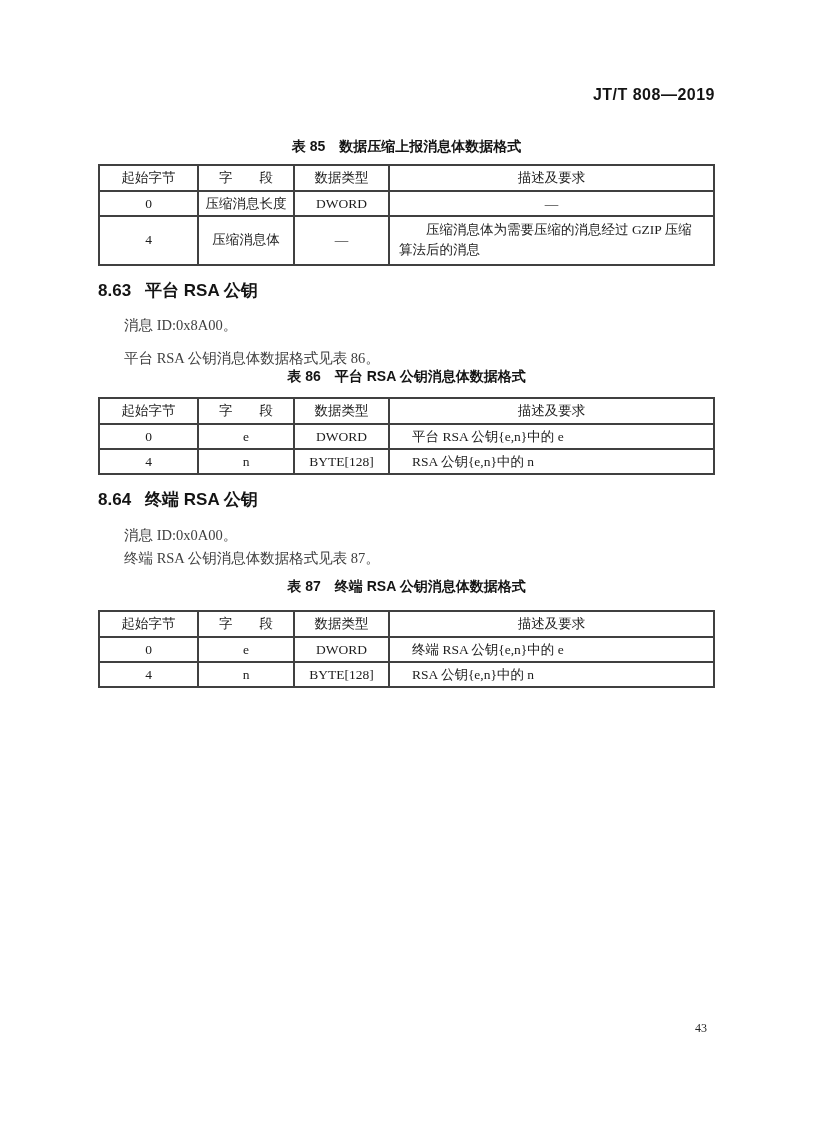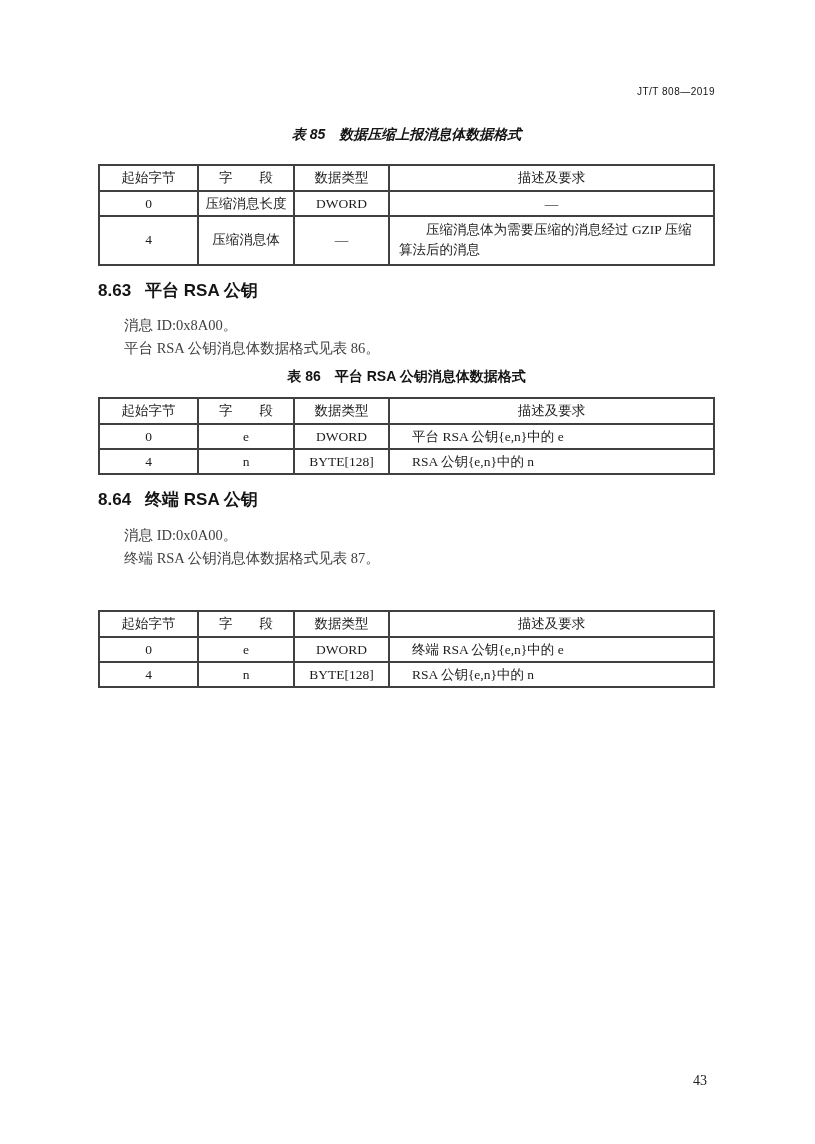--- a/index.html
+++ b/index.html
@@ -10,21 +10,21 @@
     background:#ffffff;
     font-family:"Liberation Serif","DejaVu Serif",serif;
     color:#1f1f1f;
     margin:0 auto;
     overflow:hidden;
   }
   .doc-header {
     position:absolute; top:86px; left:98px; width:617px;
     text-align:right;
     font-family:"Liberation Sans","DejaVu Sans",sans-serif;
-    font-size:10px; font-weight:400; letter-spacing:0.5px; color:#141414;
+    font-size:16px; font-weight:700; letter-spacing:0.5px; color:#141414;
   }
   .table-caption {
     position:absolute; left:98px; width:617px;
     text-align:center;
     font-family:"Liberation Sans","DejaVu Sans",sans-serif;
     font-weight:bold; font-size:14px; color:#141414;
   }
   .caption-label { margin-right:14px; }
   .sec-heading {
     position:absolute; left:98px;
@@ -55,32 +55,32 @@
     text-align:left; padding:3px 9px;
     text-indent:2em; line-height:1.5;
   }
   .t85 tr:nth-child(1){height:26px;}
   .t85 tr:nth-child(2){height:25px;}
   .t85 tr:nth-child(3){height:46px;}
   .t8687 tr:nth-child(1){height:26px;}
   .t8687 tr:nth-child(2){height:25px;}
   .t8687 tr:nth-child(3){height:25px;}
   .page-number {
-    position:absolute; top:1073px; left:98px; width:609px;
-    text-align:right; font-size:14px; color:#222;
+    position:absolute; top:1021px; left:98px; width:609px;
+    text-align:right; font-size:12px; color:#222;
   }
 </style>
 </head>
 <body>
 
 <div class="page">
 
   <div class="doc-header">JT/T 808—2019</div>
 
-  <div class="table-caption" style="top:126px;font-style:italic;">
+  <div class="table-caption" style="top:138px;">
     <span class="caption-label">表 85</span><span>数据压缩上报消息体数据格式</span>
   </div>
   <table class="data t85" style="top:164px;">
     <colgroup>
         <col style="width:99px">
         <col style="width:96px">
         <col style="width:95px">
         <col>
       </colgroup>
     <tbody>
@@ -102,21 +102,21 @@
       <td>—</td>
       <td class="desc-para">压缩消息体为需要压缩的消息经过 GZIP 压缩算法后的消息</td>
     </tr>
   </tbody>
     </table>
 
   <div class="sec-heading" style="top:279px;">
     <span class="sec-num">8.63</span><span>平台 RSA 公钥</span>
   </div>
   <div class="body-line" style="top:317px;">消息 ID:0x8A00。</div>
-  <div class="body-line" style="top:340px;">平台 RSA 公钥消息体数据格式见表 86。</div>
+  <div class="body-line" style="top:350px;">平台 RSA 公钥消息体数据格式见表 86。</div>
 
   <div class="table-caption" style="top:368px;">
     <span class="caption-label">表 86</span><span>平台 RSA 公钥消息体数据格式</span>
   </div>
   <table class="data t8687" style="top:397px;">
     <colgroup>
         <col style="width:99px">
         <col style="width:96px">
         <col style="width:95px">
         <col>
@@ -142,20 +142,23 @@
     </tr>
   </tbody>
     </table>
 
   <div class="sec-heading" style="top:488px;">
     <span class="sec-num">8.64</span><span>终端 RSA 公钥</span>
   </div>
   <div class="body-line" style="top:527px;">消息 ID:0x0A00。</div>
   <div class="body-line" style="top:550px;">终端 RSA 公钥消息体数据格式见表 87。</div>
 
+  <div class="table-caption" style="top:578px;">
+    <span class="caption-label">表 87</span><span>终端 RSA 公钥消息体数据格式</span>
+  </div>
   <table class="data t8687" style="top:610px;">
     <colgroup>
         <col style="width:99px">
         <col style="width:96px">
         <col style="width:95px">
         <col>
       </colgroup>
     <tbody>
         <tr>
       <td>起始字节</td>

